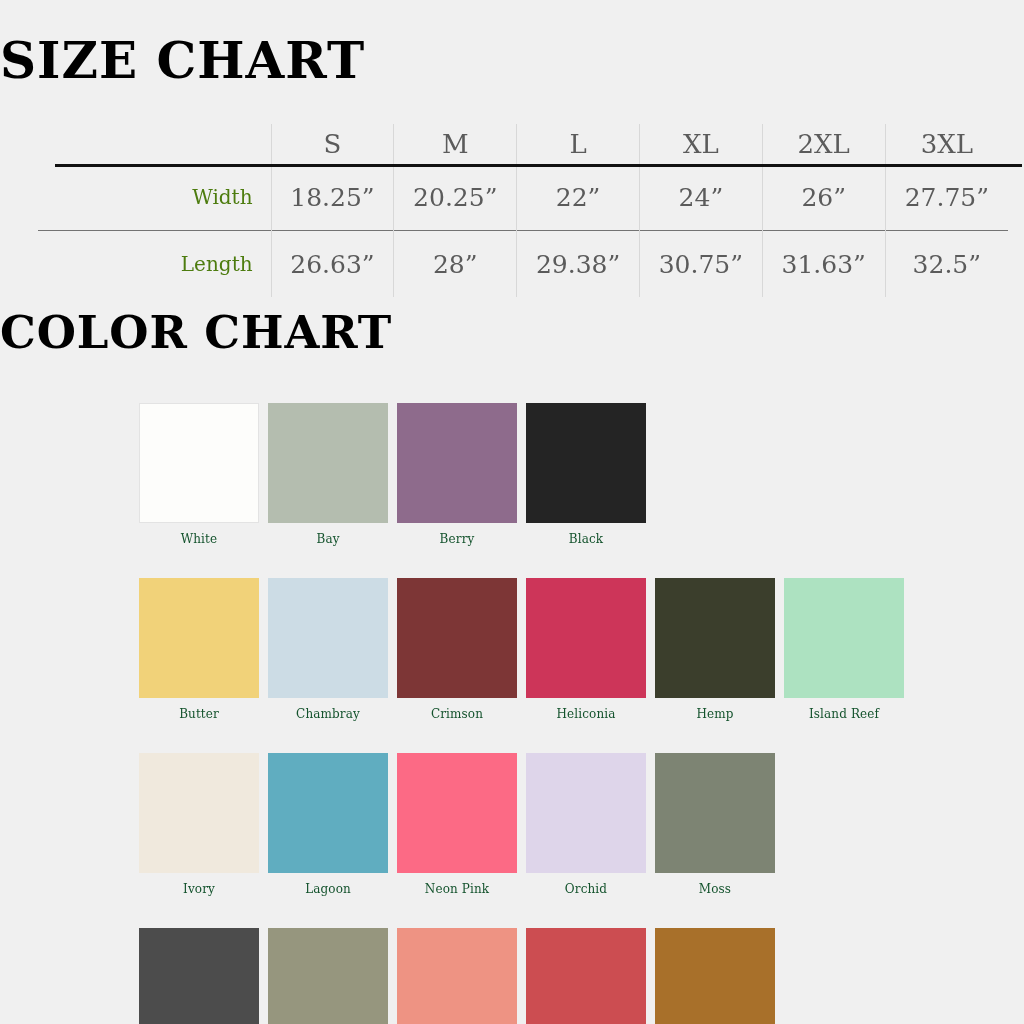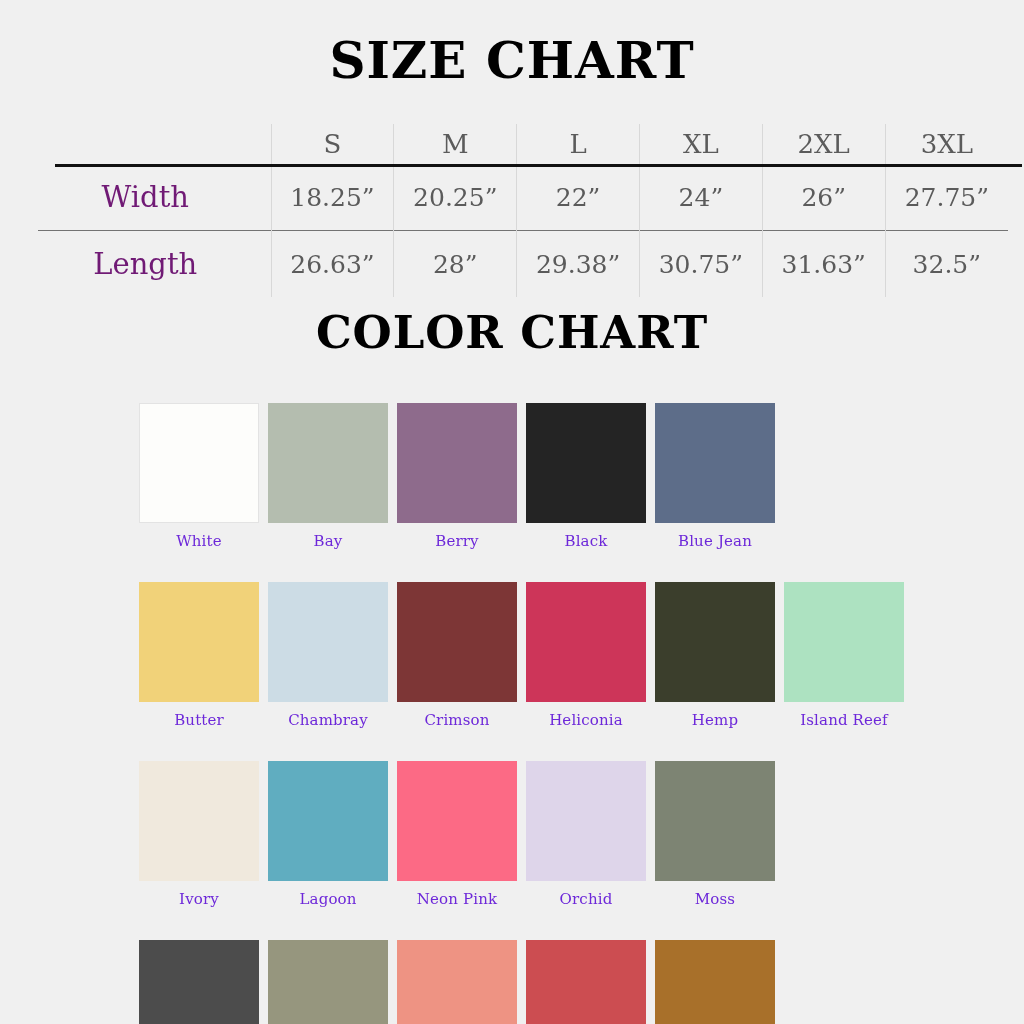--- a/index.html
+++ b/index.html
@@ -10,21 +10,20 @@
     width: 1024px;
     height: 1024px;
     background: #f0f0f0;
     font-family: "Liberation Serif", serif;
     overflow: hidden;
     position: relative;
   }
 
   
   .chart-title {
-    text-align: center;
     font-family: "DejaVu Serif", serif;
     font-weight: bold;
     color: #000000;
     letter-spacing: 0.02em;
   }
   #size-title {
     position: absolute;
     left: 0; right: 0;
     top: 36px;
     font-size: 50px;
@@ -73,23 +72,24 @@
     border-left: none;
   }
   .size-table tbody td {
     height: 66px;
     font-size: 25px;
     vertical-align: middle;
     border-left: 1px solid #d8d8d8;
   }
   .size-table tbody td.row-label {
     border-left: none;
+    text-align: right;
     padding-right: 18px;
-    font-size: 29px;
-    color: #701a75;
+    font-size: 20px;
+    color: #4d7c0f;
   }
   .size-table tbody tr.length-row td {
     border-top: 1px solid #737373;
   }
   
   #header-rule {
     position: absolute;
     left: 17px;
     top: 40px;
     width: 967px;
@@ -115,22 +115,22 @@
   .swatch-chip {
     width: 120px;
     height: 120px;
     display: block;
   }
   .swatch-label {
     display: block;
     margin-top: 9px;
     text-align: center;
     font-family: "DejaVu Serif", serif;
-    font-size: 15px;
-    color: #6d28d9;
+    font-size: 12px;
+    color: #14532d;
     white-space: nowrap;
     letter-spacing: 0.01em;
   }
 </style>
 </head>
 <body>
 
 <div id="size-title" class="chart-title">SIZE CHART</div>
 
 <div id="size-table-wrap">
@@ -193,24 +193,20 @@
       <span class="swatch-label">Bay</span>
     </div>
     <div class="swatch-cell">
       <span class="swatch-chip" style="background: rgb(142, 107, 140);"></span>
       <span class="swatch-label">Berry</span>
     </div>
     <div class="swatch-cell">
       <span class="swatch-chip" style="background: rgb(36, 36, 36);"></span>
       <span class="swatch-label">Black</span>
     </div>
-    <div class="swatch-cell">
-      <span class="swatch-chip" style="background: rgb(93, 109, 137);"></span>
-      <span class="swatch-label">Blue Jean</span>
-    </div>
   </div>
 
   <div class="swatch-row">
     <div class="swatch-cell">
       <span class="swatch-chip" style="background: rgb(241, 210, 121);"></span>
       <span class="swatch-label">Butter</span>
     </div>
     <div class="swatch-cell">
       <span class="swatch-chip" style="background: rgb(204, 220, 229);"></span>
       <span class="swatch-label">Chambray</span>

